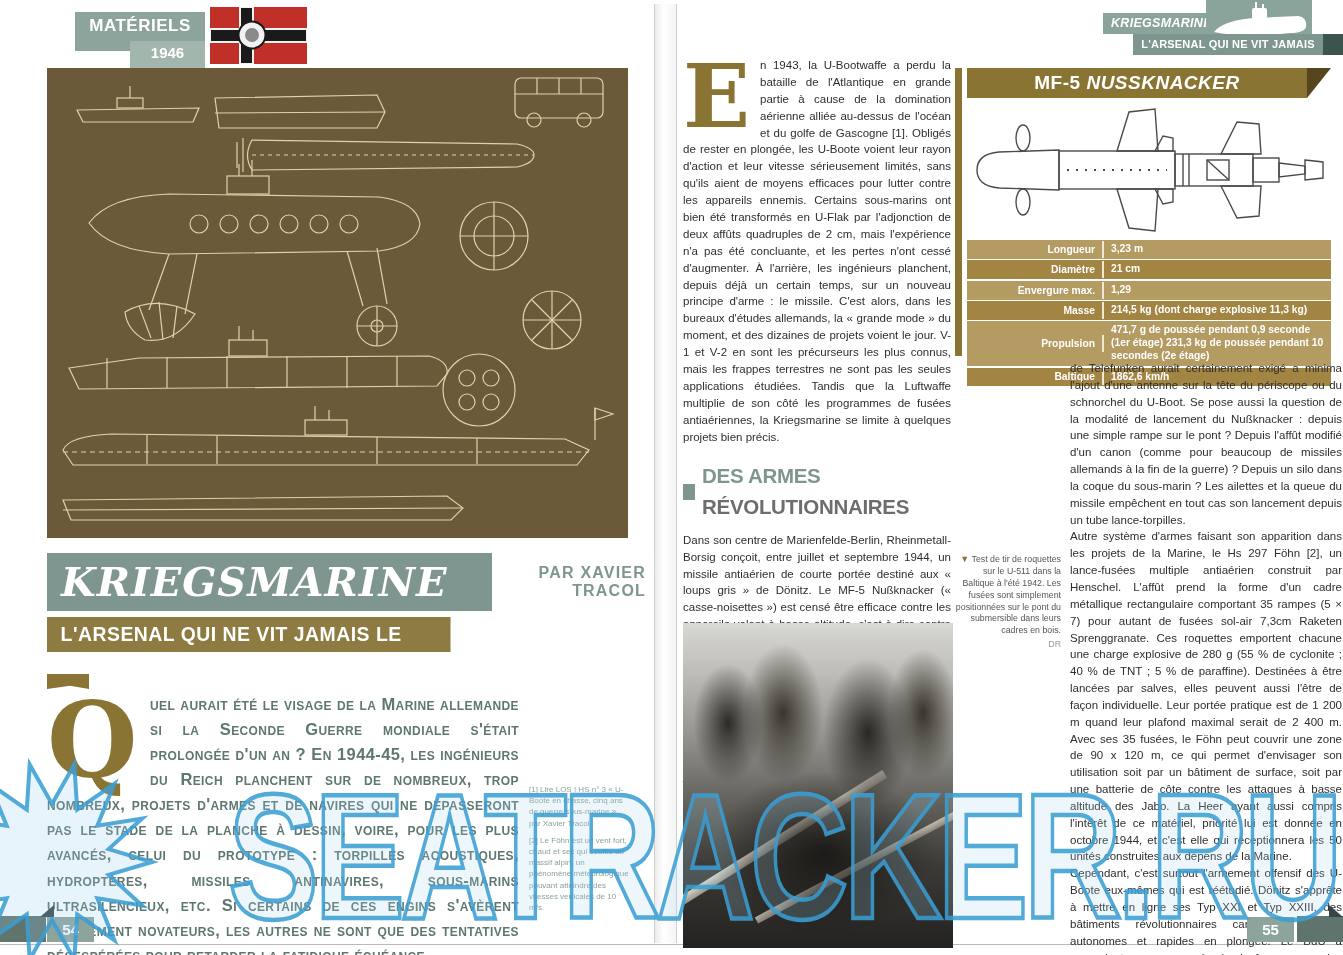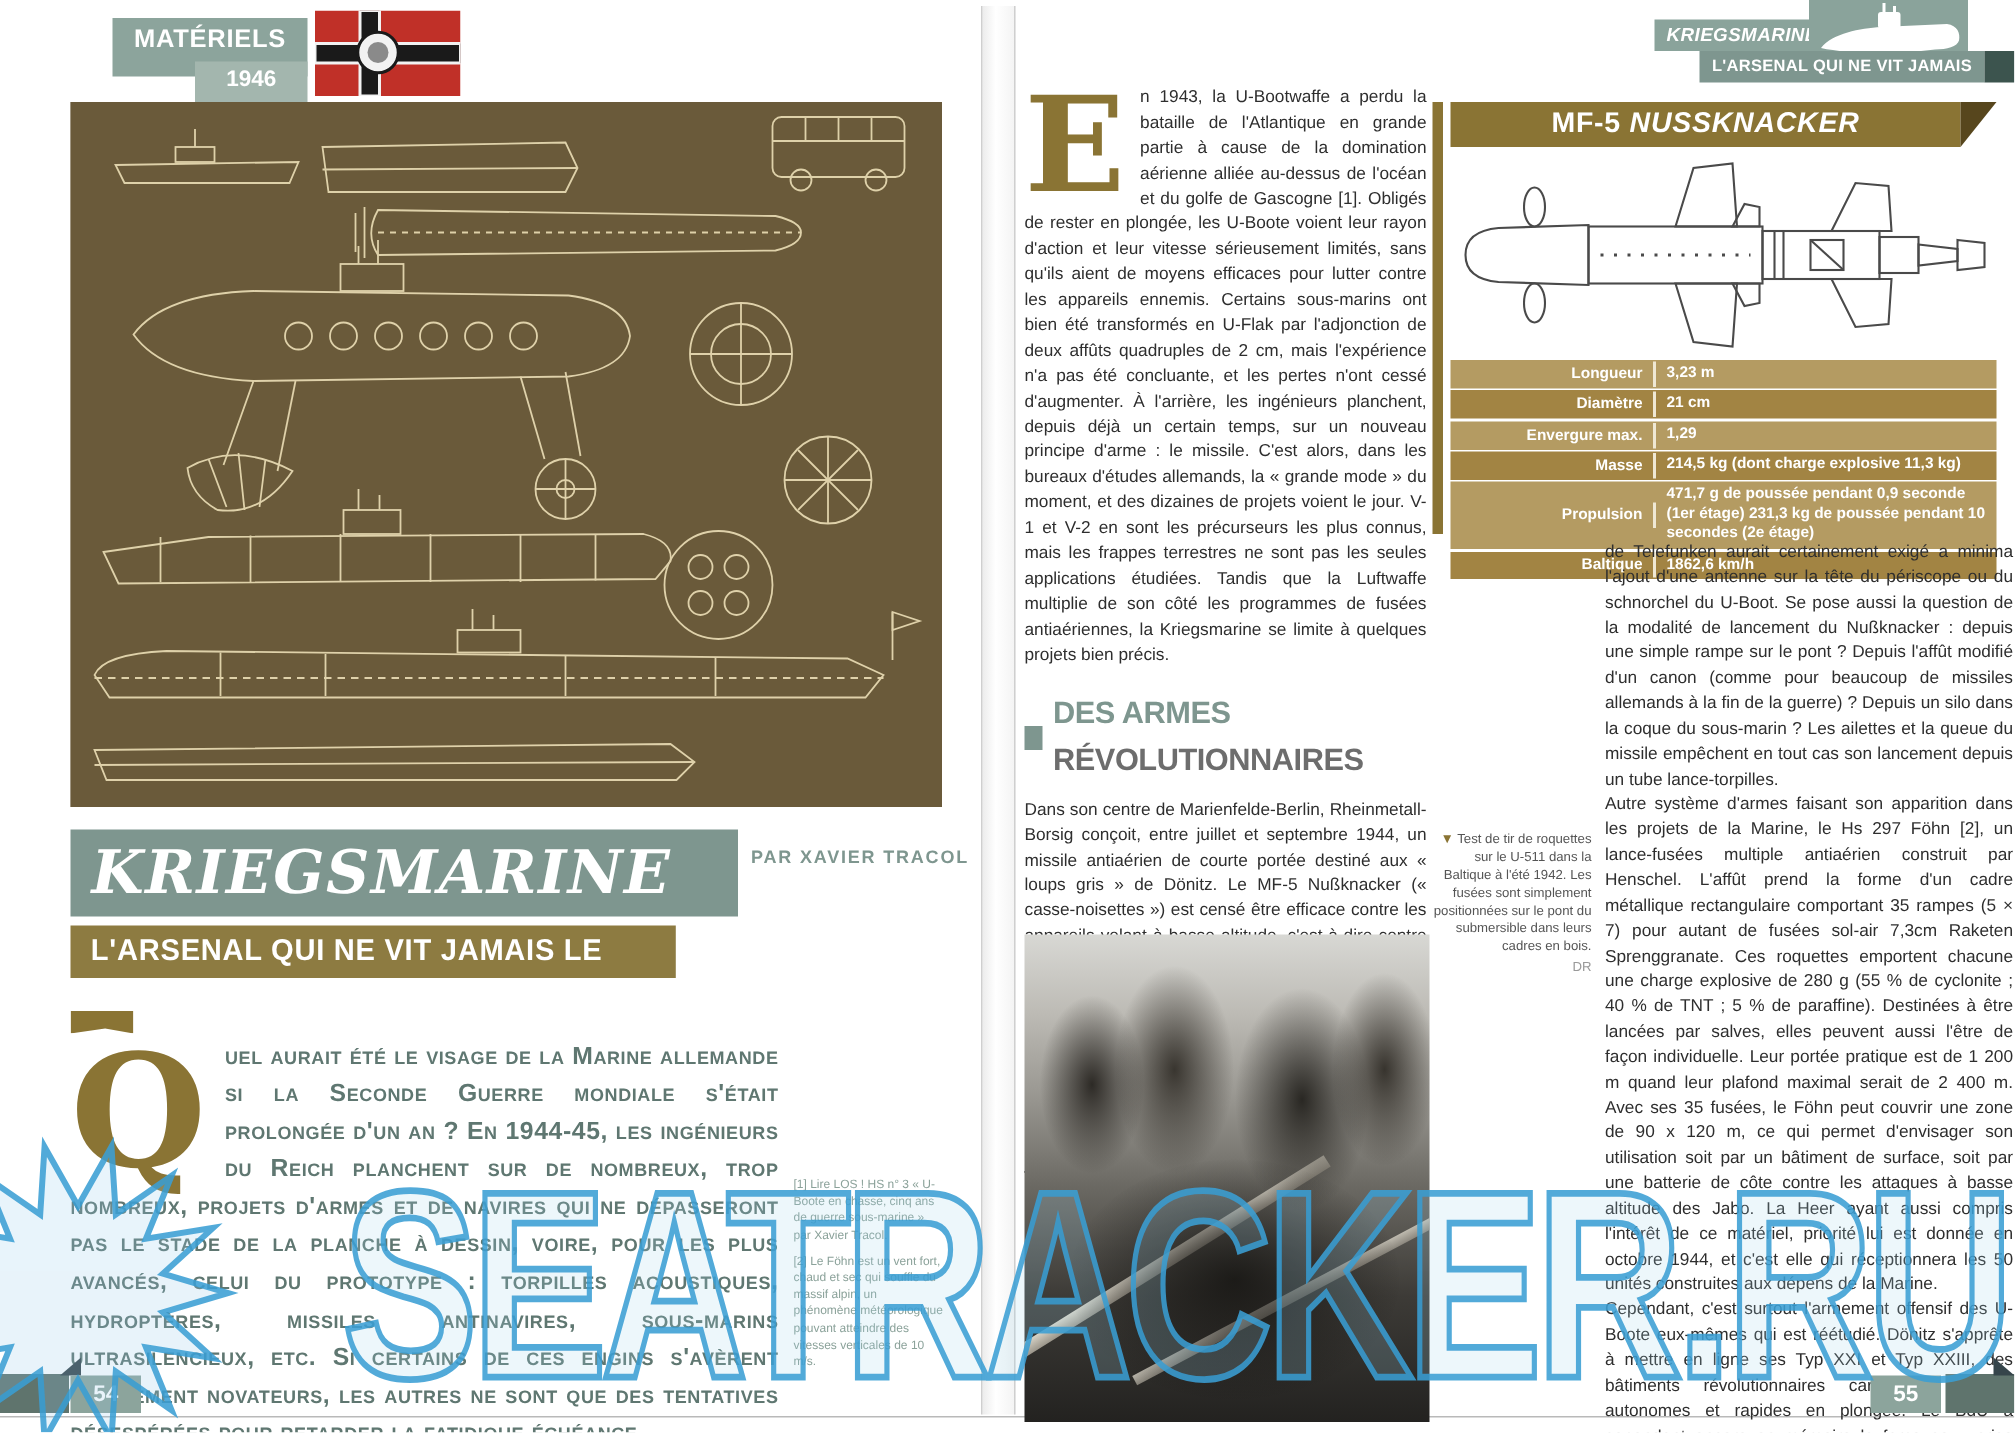--- a/index.html
+++ b/index.html
@@ -23,21 +23,21 @@
   .blueprint{left:47px;top:68px;width:581px;height:470px;background:#6a5a3a;}
 
   
   .main-title{left:47px;top:553px;width:445px;height:58px;background:#7E968F;color:#fff;
               font-family:"DejaVu Serif",serif;font-style:italic;font-weight:bold;
               font-size:40px;line-height:58px;padding-left:14px;box-sizing:border-box;letter-spacing:1px;}
   .sub-title{left:47px;top:617px;width:416px;height:35px;background:#8d7b41;color:#fff;
              font-weight:bold;font-size:20px;line-height:35px;padding-left:14px;box-sizing:border-box;
              letter-spacing:.5px;transform:scaleX(.97);transform-origin:left;}
   .byline{left:480px;top:564px;width:166px;text-align:right;color:#7E968F;font-weight:bold;
-          font-size:12px;letter-spacing:1.2px;}
+          font-size:16px;letter-spacing:1.2px;}
 
   
   .intro-ribbon{left:47px;top:674px;width:42px;height:15px;background:#8a7434;
                 clip-path:polygon(0 0,100% 0,100% 100%,55% 78%,0 100%);}
   .intro{left:47px;top:692px;width:582px;font-variant:small-caps;font-weight:bold;
          font-size:16.5px;line-height:1.52;color:#5f7771;text-align:justify;letter-spacing:.4px;}
   .dropcap-q{float:left;font-family:"DejaVu Serif",serif;font-weight:bold;color:#8a7434;
              font-size:104px;line-height:.82;margin:6px 12px 0 0;}
   .footnotes{float:right;width:100px;margin:92px 0 4px 10px;font-variant:normal;font-weight:normal;
              font-size:8px;line-height:1.4;color:#8ba29a;text-align:left;letter-spacing:0;}

